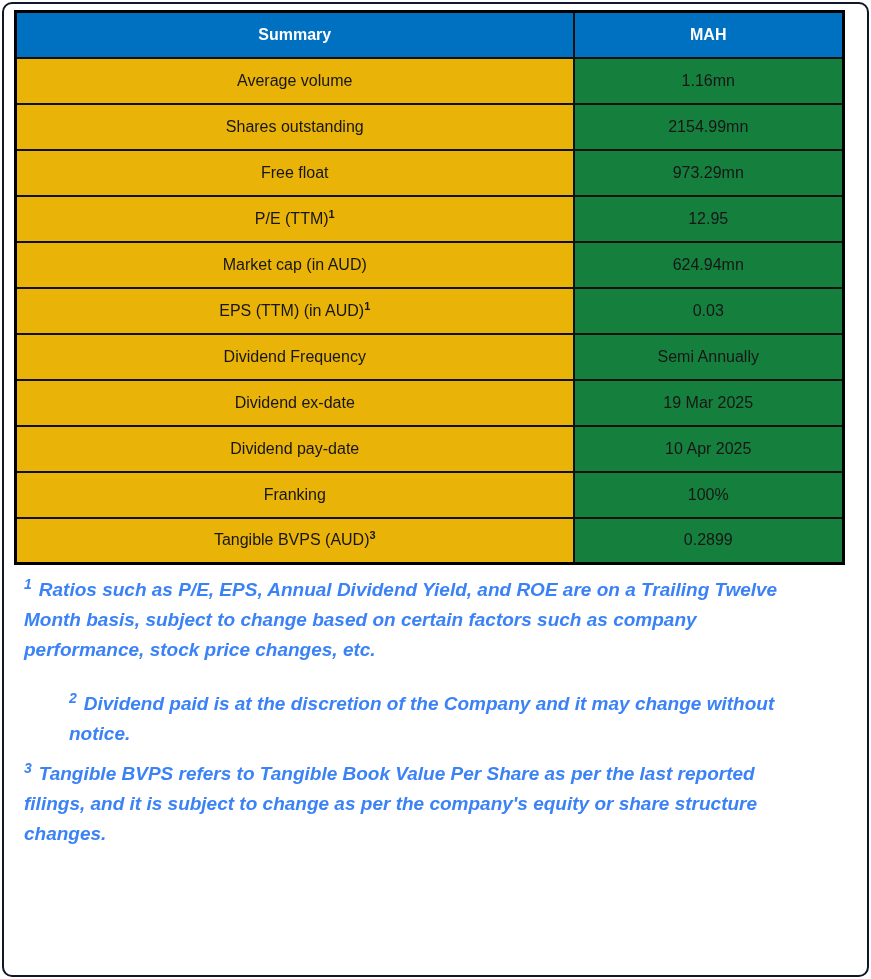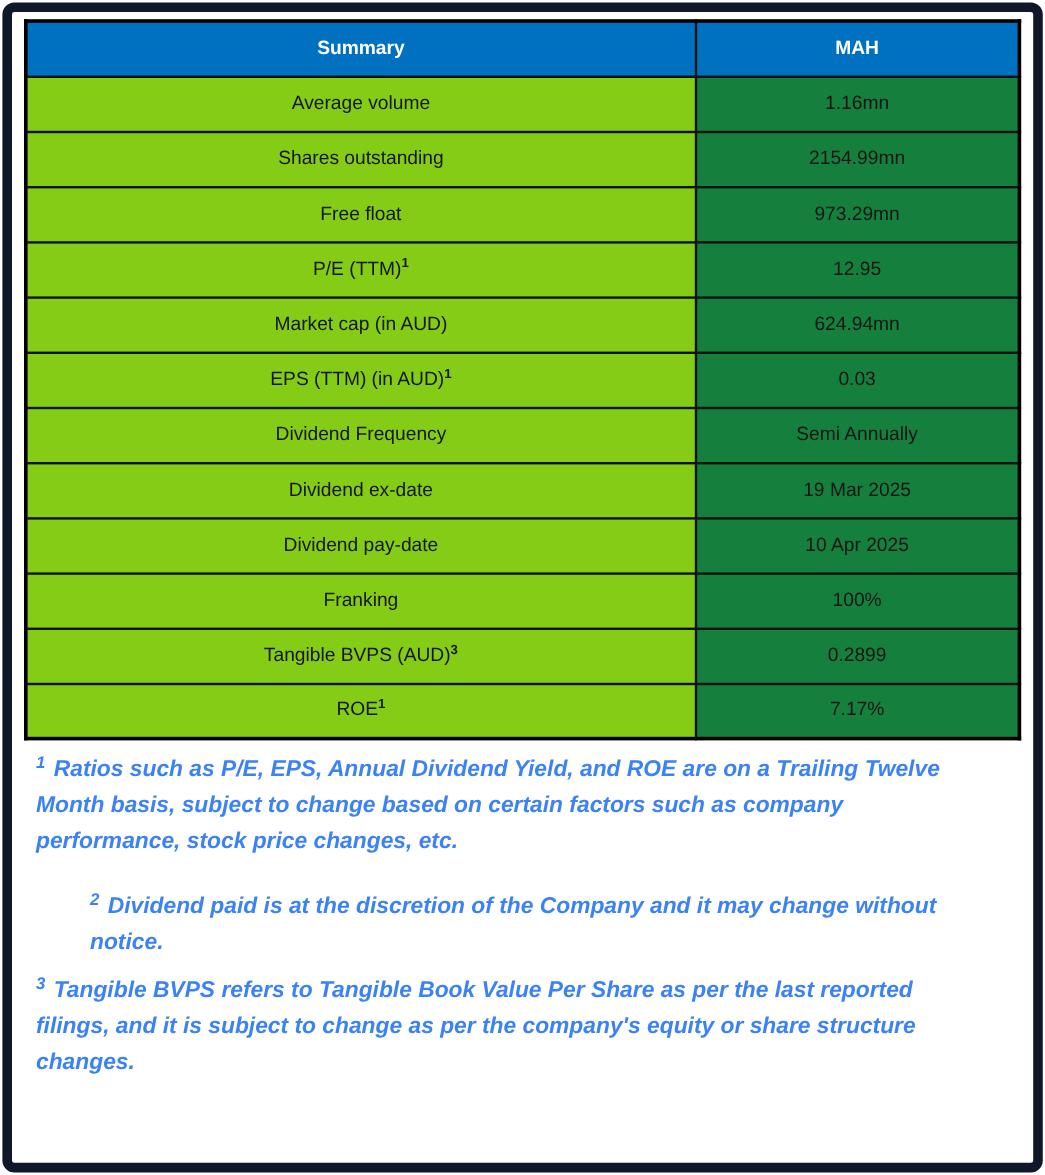--- a/index.html
+++ b/index.html
@@ -7,21 +7,21 @@
   body {
     width: 871px; height: 979px;
     background: #ffffff;
     font-family: "Liberation Sans", "DejaVu Sans", sans-serif;
     position: relative;
     overflow: hidden;
   }
   .frame {
     position: absolute;
     left: 2px; top: 2px; right: 2px; bottom: 2px;
-    border: 8px solid #0f172a;
+    border: 2px solid #0f172a;
     border-radius: 10px;
     background: #ffffff;
   }
   table.summary {
     border-collapse: collapse;
     table-layout: fixed;
     width: 828px;
     margin: 6px 0 0 10px;
     border: 3px solid #000000;
   }
@@ -36,21 +36,21 @@
   }
   table.summary thead th {
     background: #0070c0;
     color: #ffffff;
     font-weight: bold;
     font-size: 16px;
   }
   .col-label { width: 558px; }
   .col-value { width: 270px; }
   td.value-cell { background: #15803d; }
-  td.label-cell { background: #84cc16; }
+  td.label-cell { background: #eab308; }
   td.label-cell sup {
     font-size: 11px;
     font-weight: bold;
     line-height: 0;
   }
   .footnotes {
     padding: 10px 34px 0 20px;
     color: #3b82f6;
     font-weight: bold;
     font-style: italic;
@@ -134,24 +134,20 @@
     <tr>
       <td class="label-cell"><span>Franking</span><sup></sup></td>
       <td class="value-cell">100%</td>
     </tr>
 
     <tr>
       <td class="label-cell"><span>Tangible BVPS (AUD)</span><sup>3</sup></td>
       <td class="value-cell">0.2899</td>
     </tr>
 
-    <tr>
-      <td class="label-cell"><span>ROE</span><sup>1</sup></td>
-      <td class="value-cell">7.17%</td>
-    </tr>
   </tbody>
   </table>
 
   <div class="footnotes">
     <p class="fn fn1"><sup>1</sup><span class="fn-text">Ratios such as P/E, EPS, Annual Dividend Yield, and ROE are on a Trailing Twelve
 Month basis, subject to change based on certain factors such as company
 performance, stock price changes, etc.</span></p>
     <p class="fn fn2"><sup>2</sup><span class="fn-text">Dividend paid is at the discretion of the Company and it may change without notice.</span></p>
     <p class="fn fn3"><sup>3</sup><span class="fn-text">Tangible BVPS refers to Tangible Book Value Per Share as per the last reported
 filings, and it is subject to change as per the company's equity or share structure

